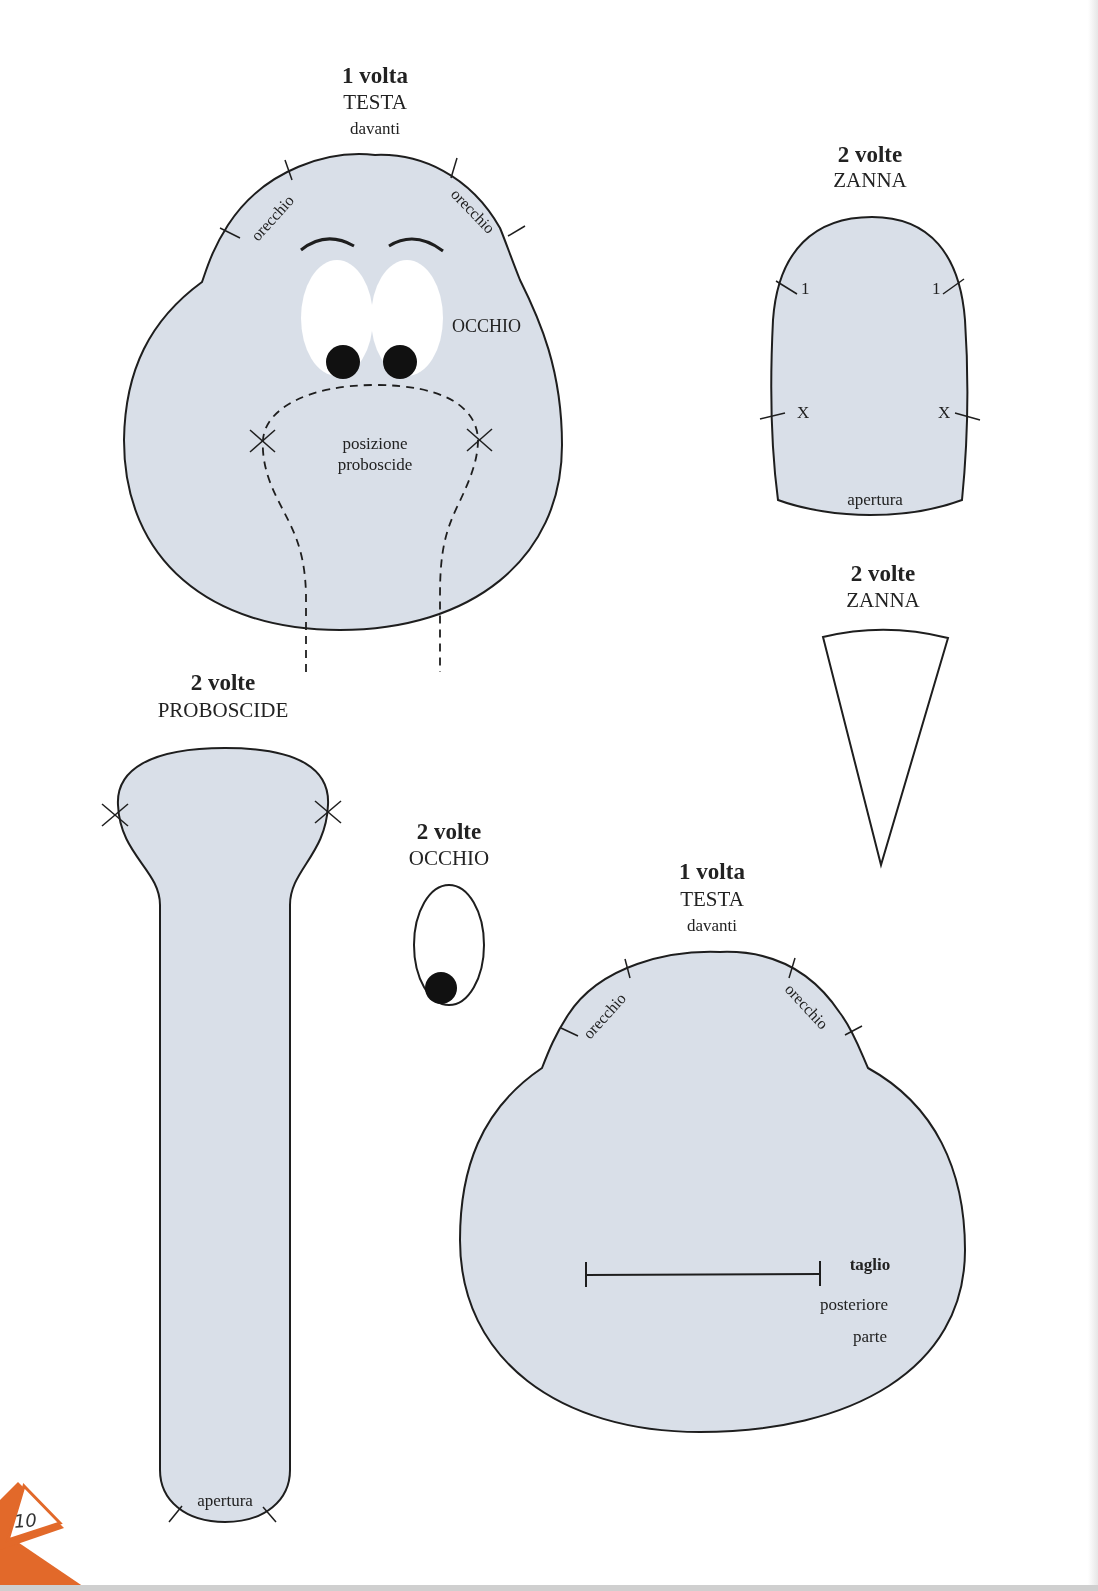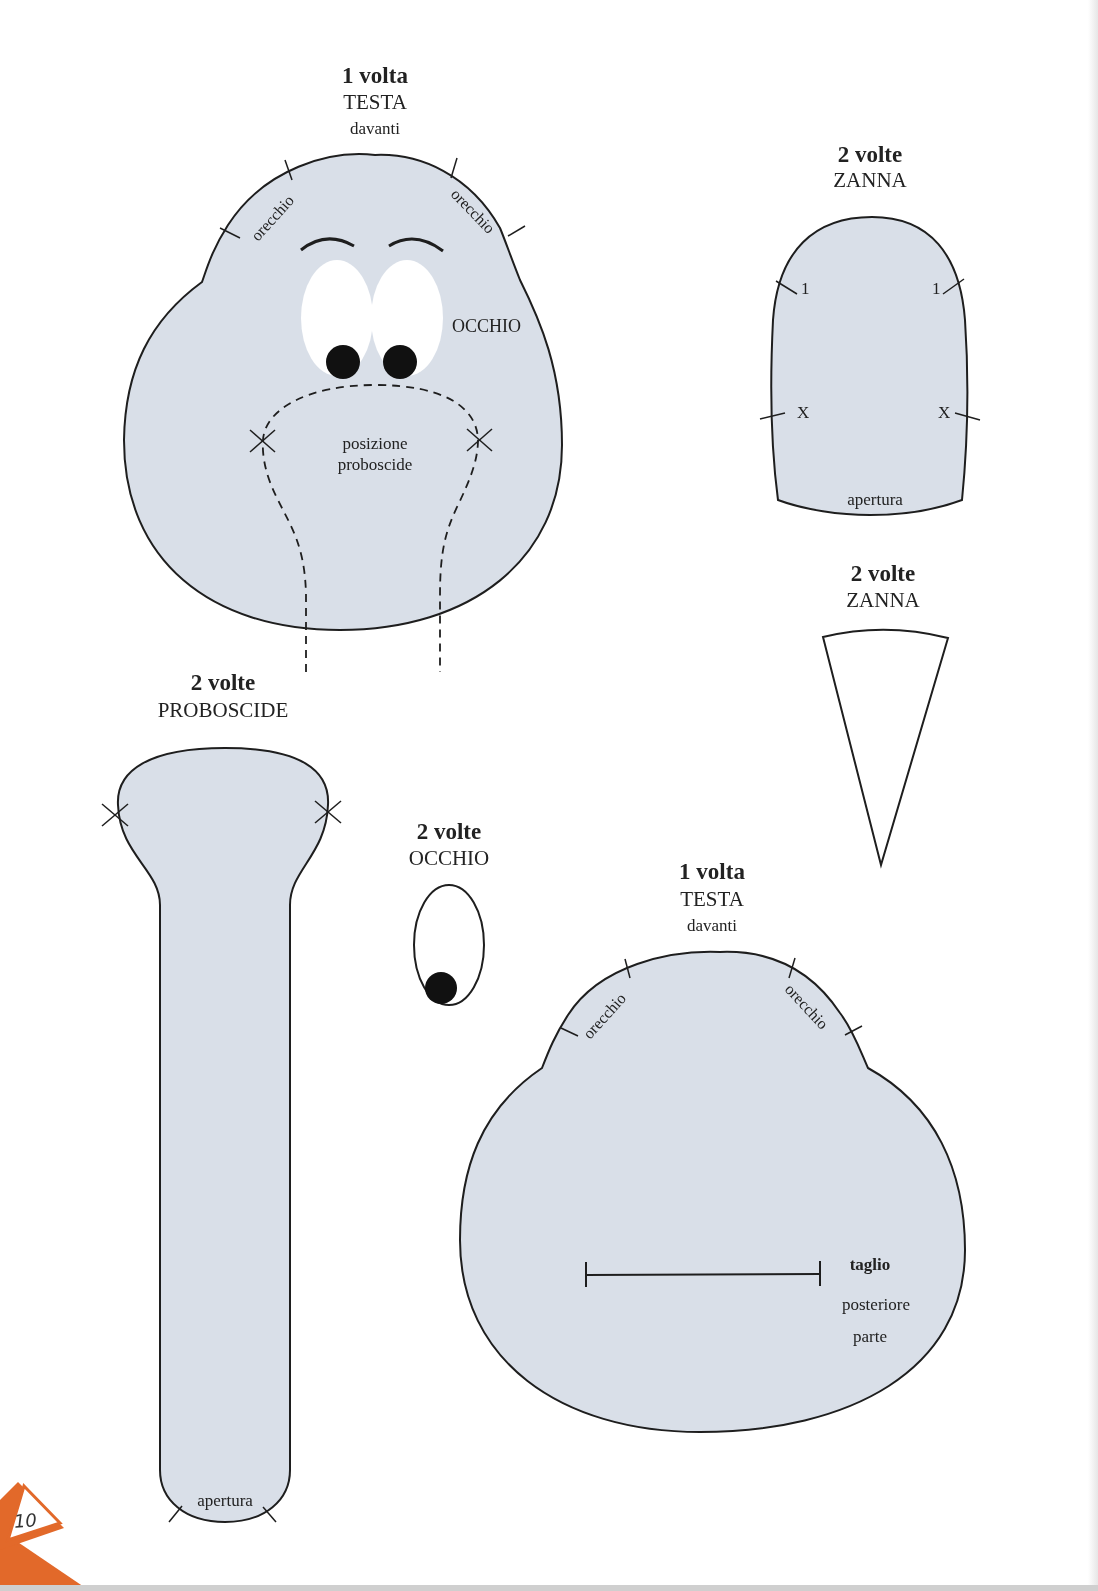--- a/index.html
+++ b/index.html
@@ -122,18 +122,18 @@
 <div class="lbl inner" style="left:170px;top:1492px;width:110px;">apertura</div>
 
 <div class="lbl count" style="left:404px;top:820px;width:90px;">2 volte</div>
 <div class="lbl title" style="left:389px;top:848px;width:120px;">OCCHIO</div>
 
 <div class="lbl count" style="left:667px;top:860px;width:90px;">1 volta</div>
 <div class="lbl title" style="left:647px;top:889px;width:130px;">TESTA</div>
 <div class="lbl sub" style="left:657px;top:917px;width:110px;">davanti</div>
 <div class="lbl inner" style="left:815px;top:1256px;width:110px;font-weight:bold;">taglio</div>
 <div class="lbl inner" style="left:815px;top:1328px;width:110px;">parte</div>
-<div class="lbl inner" style="left:821px;top:1296px;width:110px;">posteriore</div>
+<div class="lbl inner" style="left:799px;top:1296px;width:110px;">posteriore</div>
 
 <div class="lbl" style="left:14px;top:1512px;font-family:'DejaVu Sans',sans-serif;font-style:italic;font-size:18px;color:#333;transform:rotate(-4deg);">10</div>
 
 <div class="edge"></div>
 <div class="bottom-edge"></div>
 
 </body></html>

